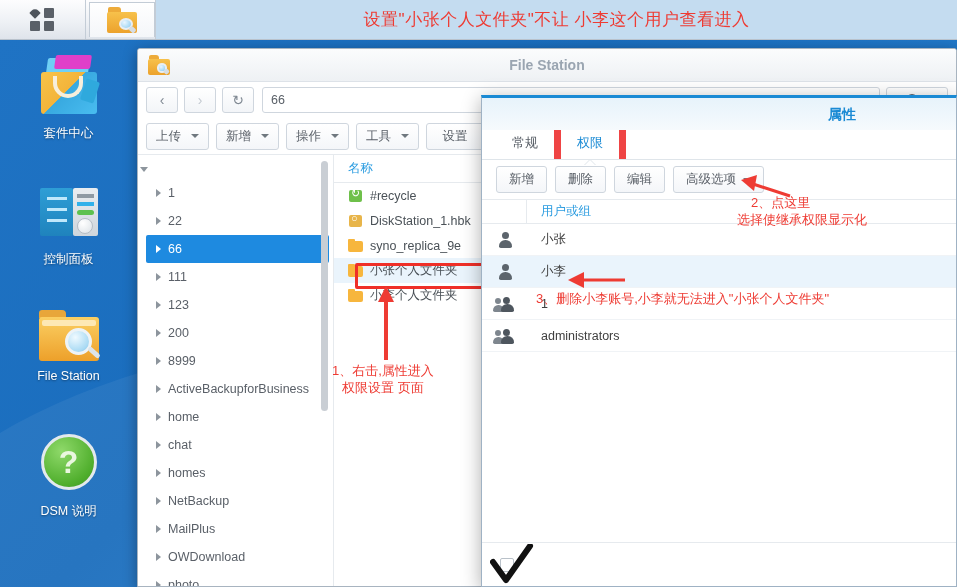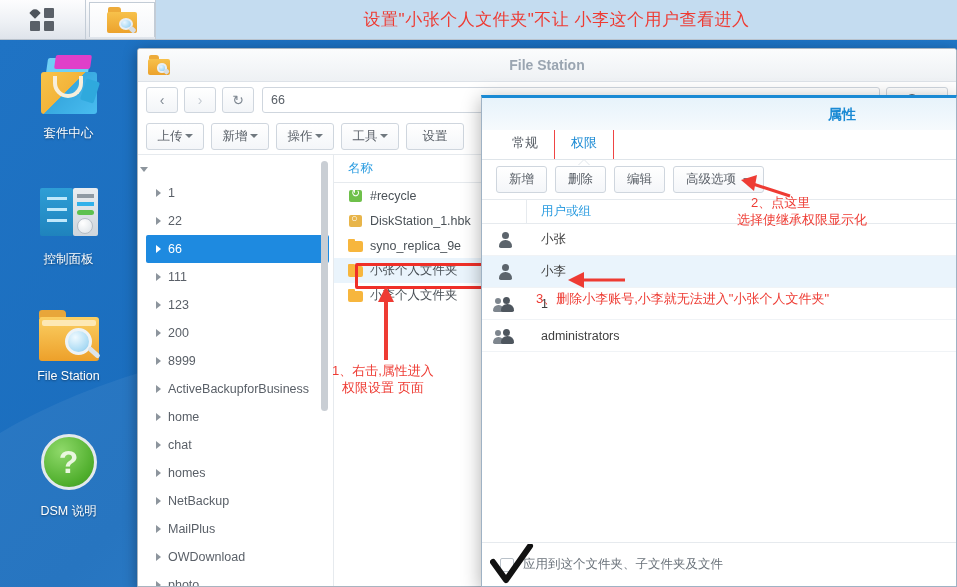--- a/index.html
+++ b/index.html
@@ -162,21 +162,21 @@
     display: flex; align-items: center; justify-content: center; gap: 3px;
   }
   .mag { width:12px; height:12px; border:2px solid #5d656d; border-radius:50%; position:relative;}
   .mag::after{ content:""; position:absolute; right:-4px; bottom:-3px; width:6px;height:2px;background:#5d656d;transform:rotate(45deg);}
   .caret { width:0;height:0;border-left:4px solid transparent;border-right:4px solid transparent;border-top:4px solid #70787f;}
 
   .fs-buttons-row { height: 36px; display: flex; align-items: center; padding: 0 8px; gap: 7px; }
   .tb-btn {
     height: 27px; min-width: 58px; padding: 0 9px; border: 1px solid #cfd6de; border-radius: 3px;
     background: linear-gradient(to bottom,#ffffff,#f4f6f9);
-    color: #5a6068; font-size: 12.5px; display: flex; align-items: center; justify-content: center; gap: 2px;
+    color: #5a6068; font-size: 12.5px; display: flex; align-items: center; justify-content: center; gap: 10px;
   }
   .star-btn { width: 32px; min-width:32px; color:#93a6ba; }
 
   .fs-body { display: flex; height: 434px; border-top: 1px solid #e6eaee; }
   .tree-pane {
     width: 196px; border-right: 1px solid #e6eaee; position: relative; overflow: hidden;
     padding-top: 4px; background: #fff;
   }
   .tree-row {
     height: 28px; display: flex; align-items: center; font-size: 12.5px; color: #5a6068;
@@ -229,21 +229,21 @@
   .dlg-head {
     height: 32px; background: linear-gradient(to bottom,#e7f3fb,#f6fafd);
     position: relative;
   }
   .dlg-title {
     position: absolute; right: 100px; top: 8px; color: #1a8ad4; font-size: 14px; font-weight: bold;
   }
   .dlg-tabs { height: 30px; display: flex; align-items: flex-end; padding-left: 14px; gap: 0;
               border-bottom: 1px solid #dfe5ea; background:#fff; }
   .dlg-tab {
-    padding: 4px 16px 7px; font-size: 13px; color: #5a6068; border-right: 1px solid #ef4444;
+    padding: 4px 16px 7px; font-size: 13px; color: #5a6068; border-right: 7px solid #ef4444;
     position: relative;
     margin-top: 33px;
   }
   .dlg-tab.active { color: #1a8ad4; }
   .dlg-tab.active::after{
     content:""; position:absolute; left:50%; bottom:-7px; margin-left:-6px;
     width:0;height:0;border-left:6px solid transparent;border-right:6px solid transparent;border-bottom:6px solid #fff;
     filter: drop-shadow(0 -1px 0 #dfe5ea);
   }
   .dlg-btnrow { height: 39px; display: flex; align-items: center; padding: 0 14px; gap: 8px; }
@@ -568,21 +568,20 @@
       <div class="perm-row">
         <div class="c1">
           <span class="grp-ico"><span class="p1"></span><span class="p2"></span></span>
         </div>
         <div class="c2">administrators</div>
       </div>
     </div>
 
   <div class="dlg-foot">
     <span class="chk-box"></span>
-    <span class="foot-label">应用到这个文件夹、子文件夹及文件</span>
     <svg class="hand-check" viewBox="0 0 44 40">
       <path d="M3 18 L16 36 L40 2" stroke="#111" stroke-width="6" fill="none" stroke-linecap="round" stroke-linejoin="round"></path>
     </svg>
   </div>
 
 </div>
 
 <svg class="anno-svg">
 
   <line x1="386" y1="360" x2="386" y2="296" stroke="#ee3b33" stroke-width="4"></line>

